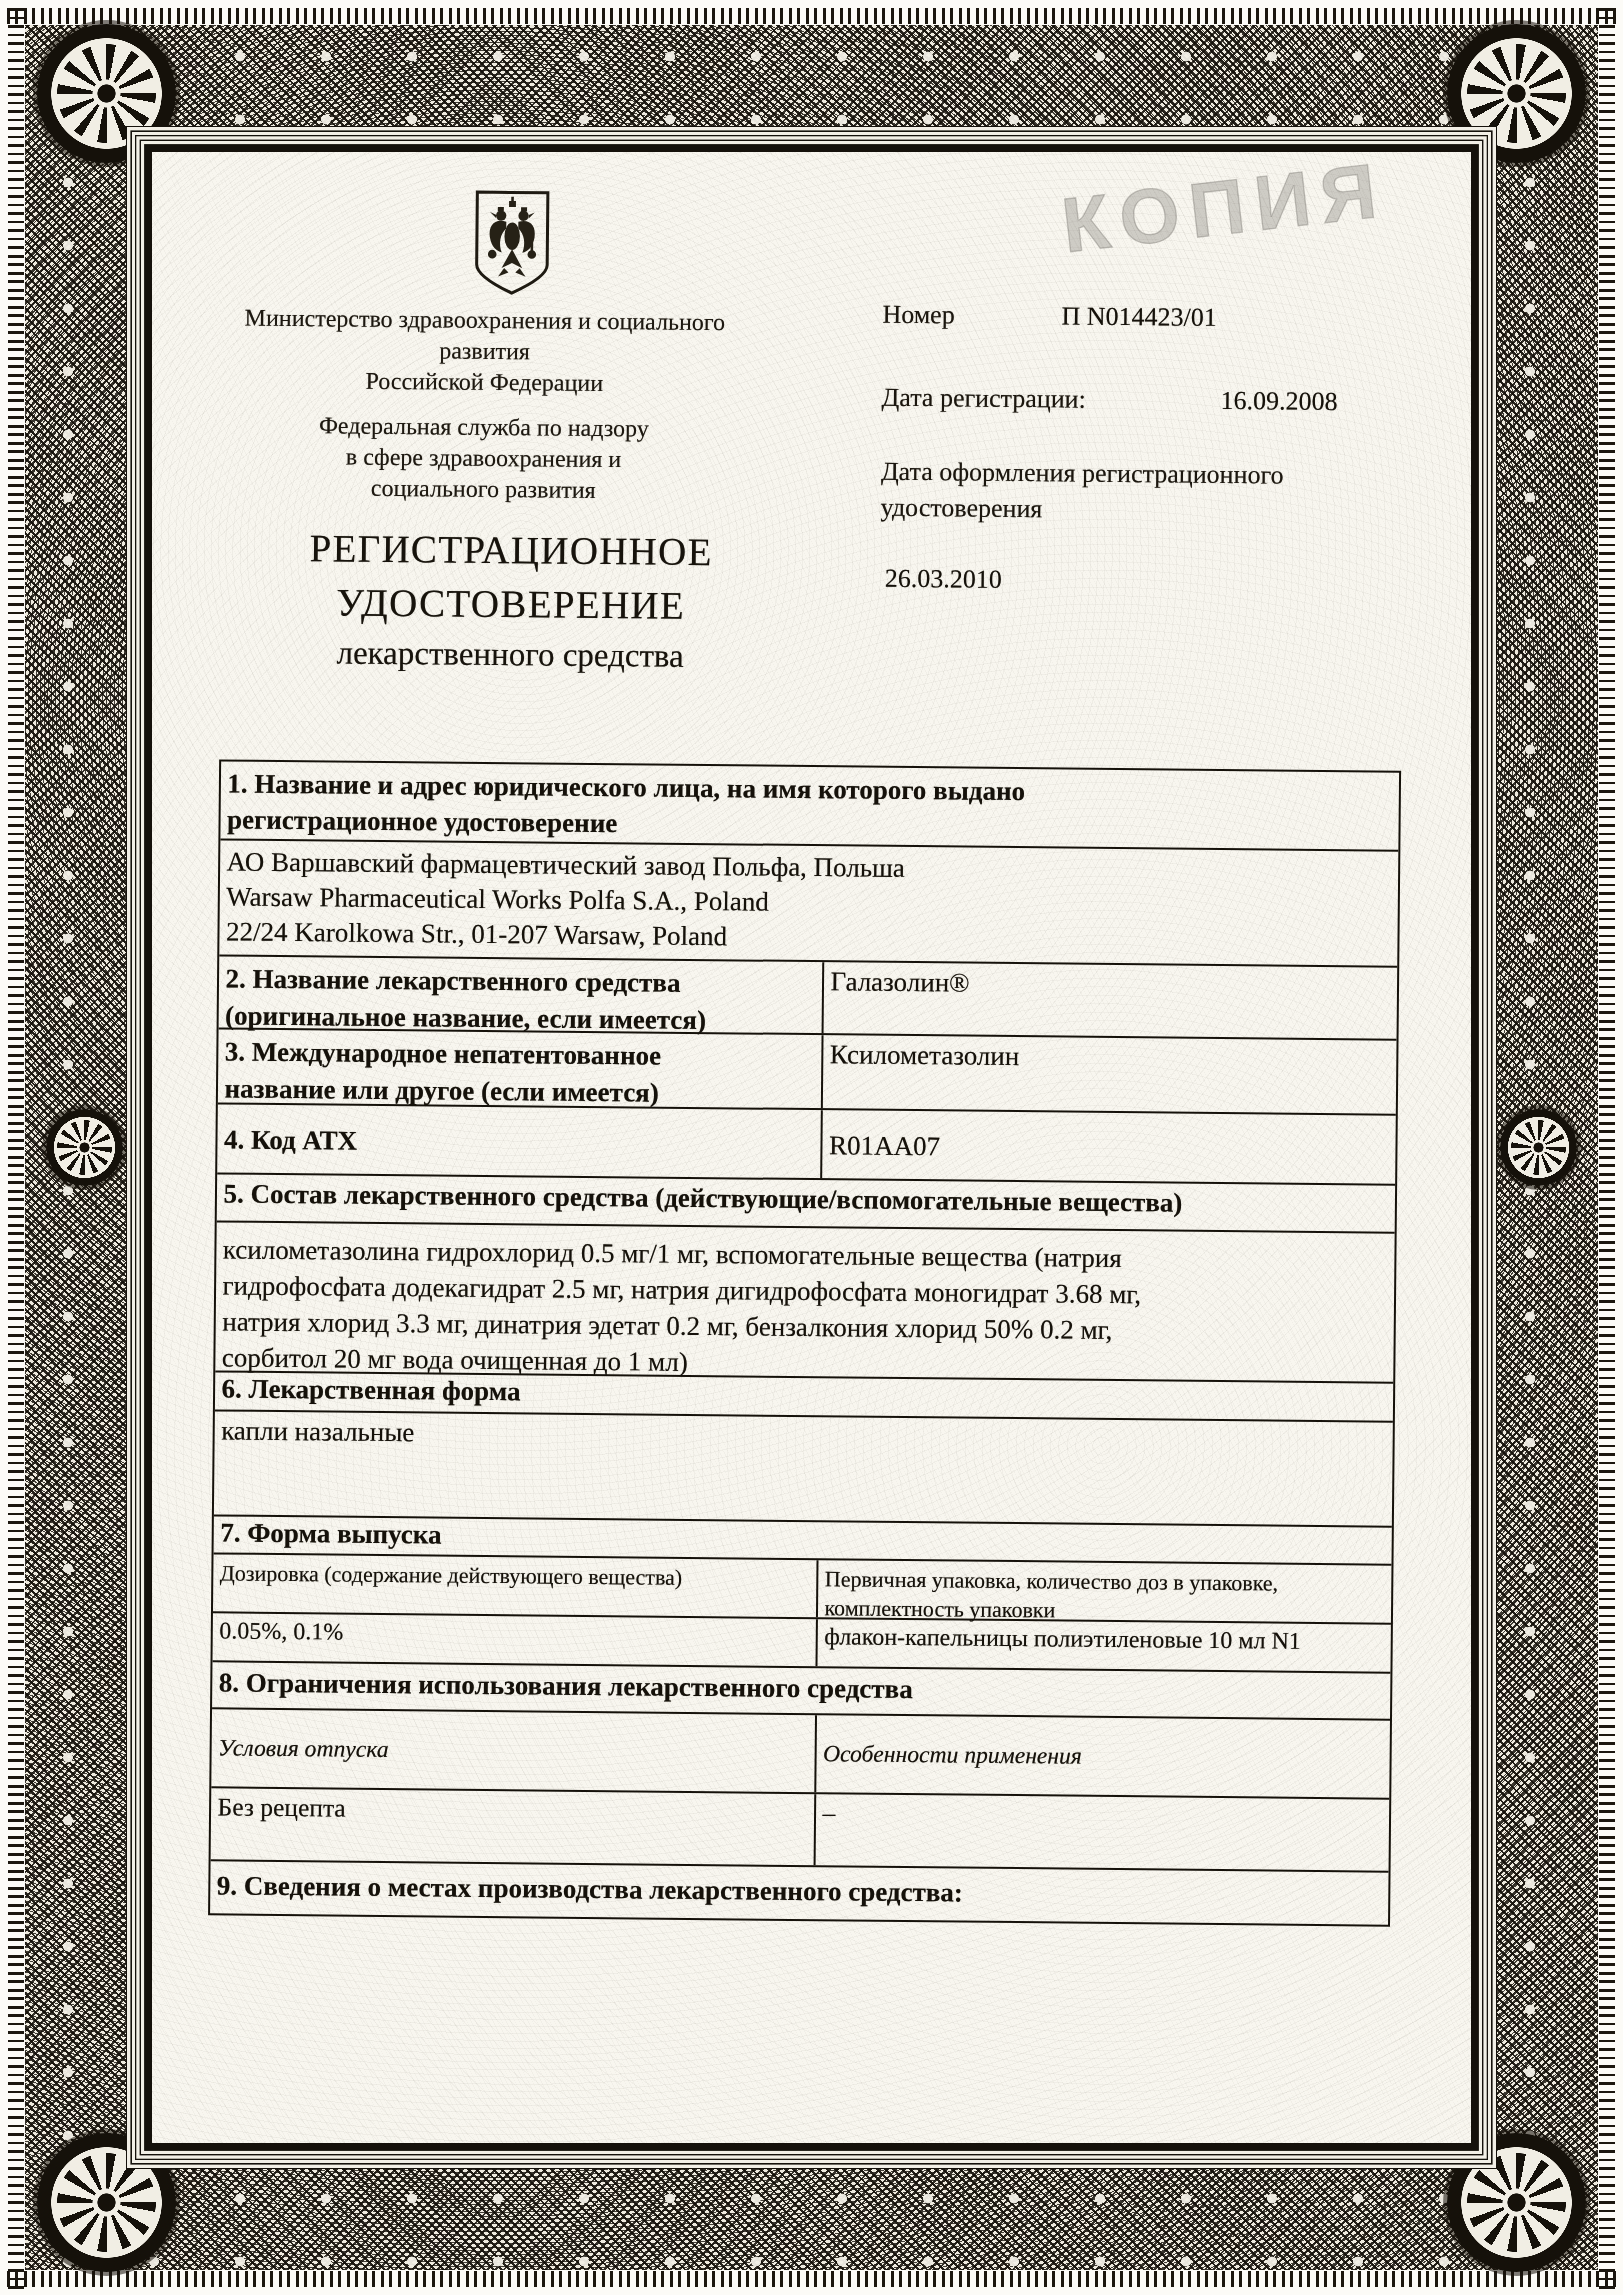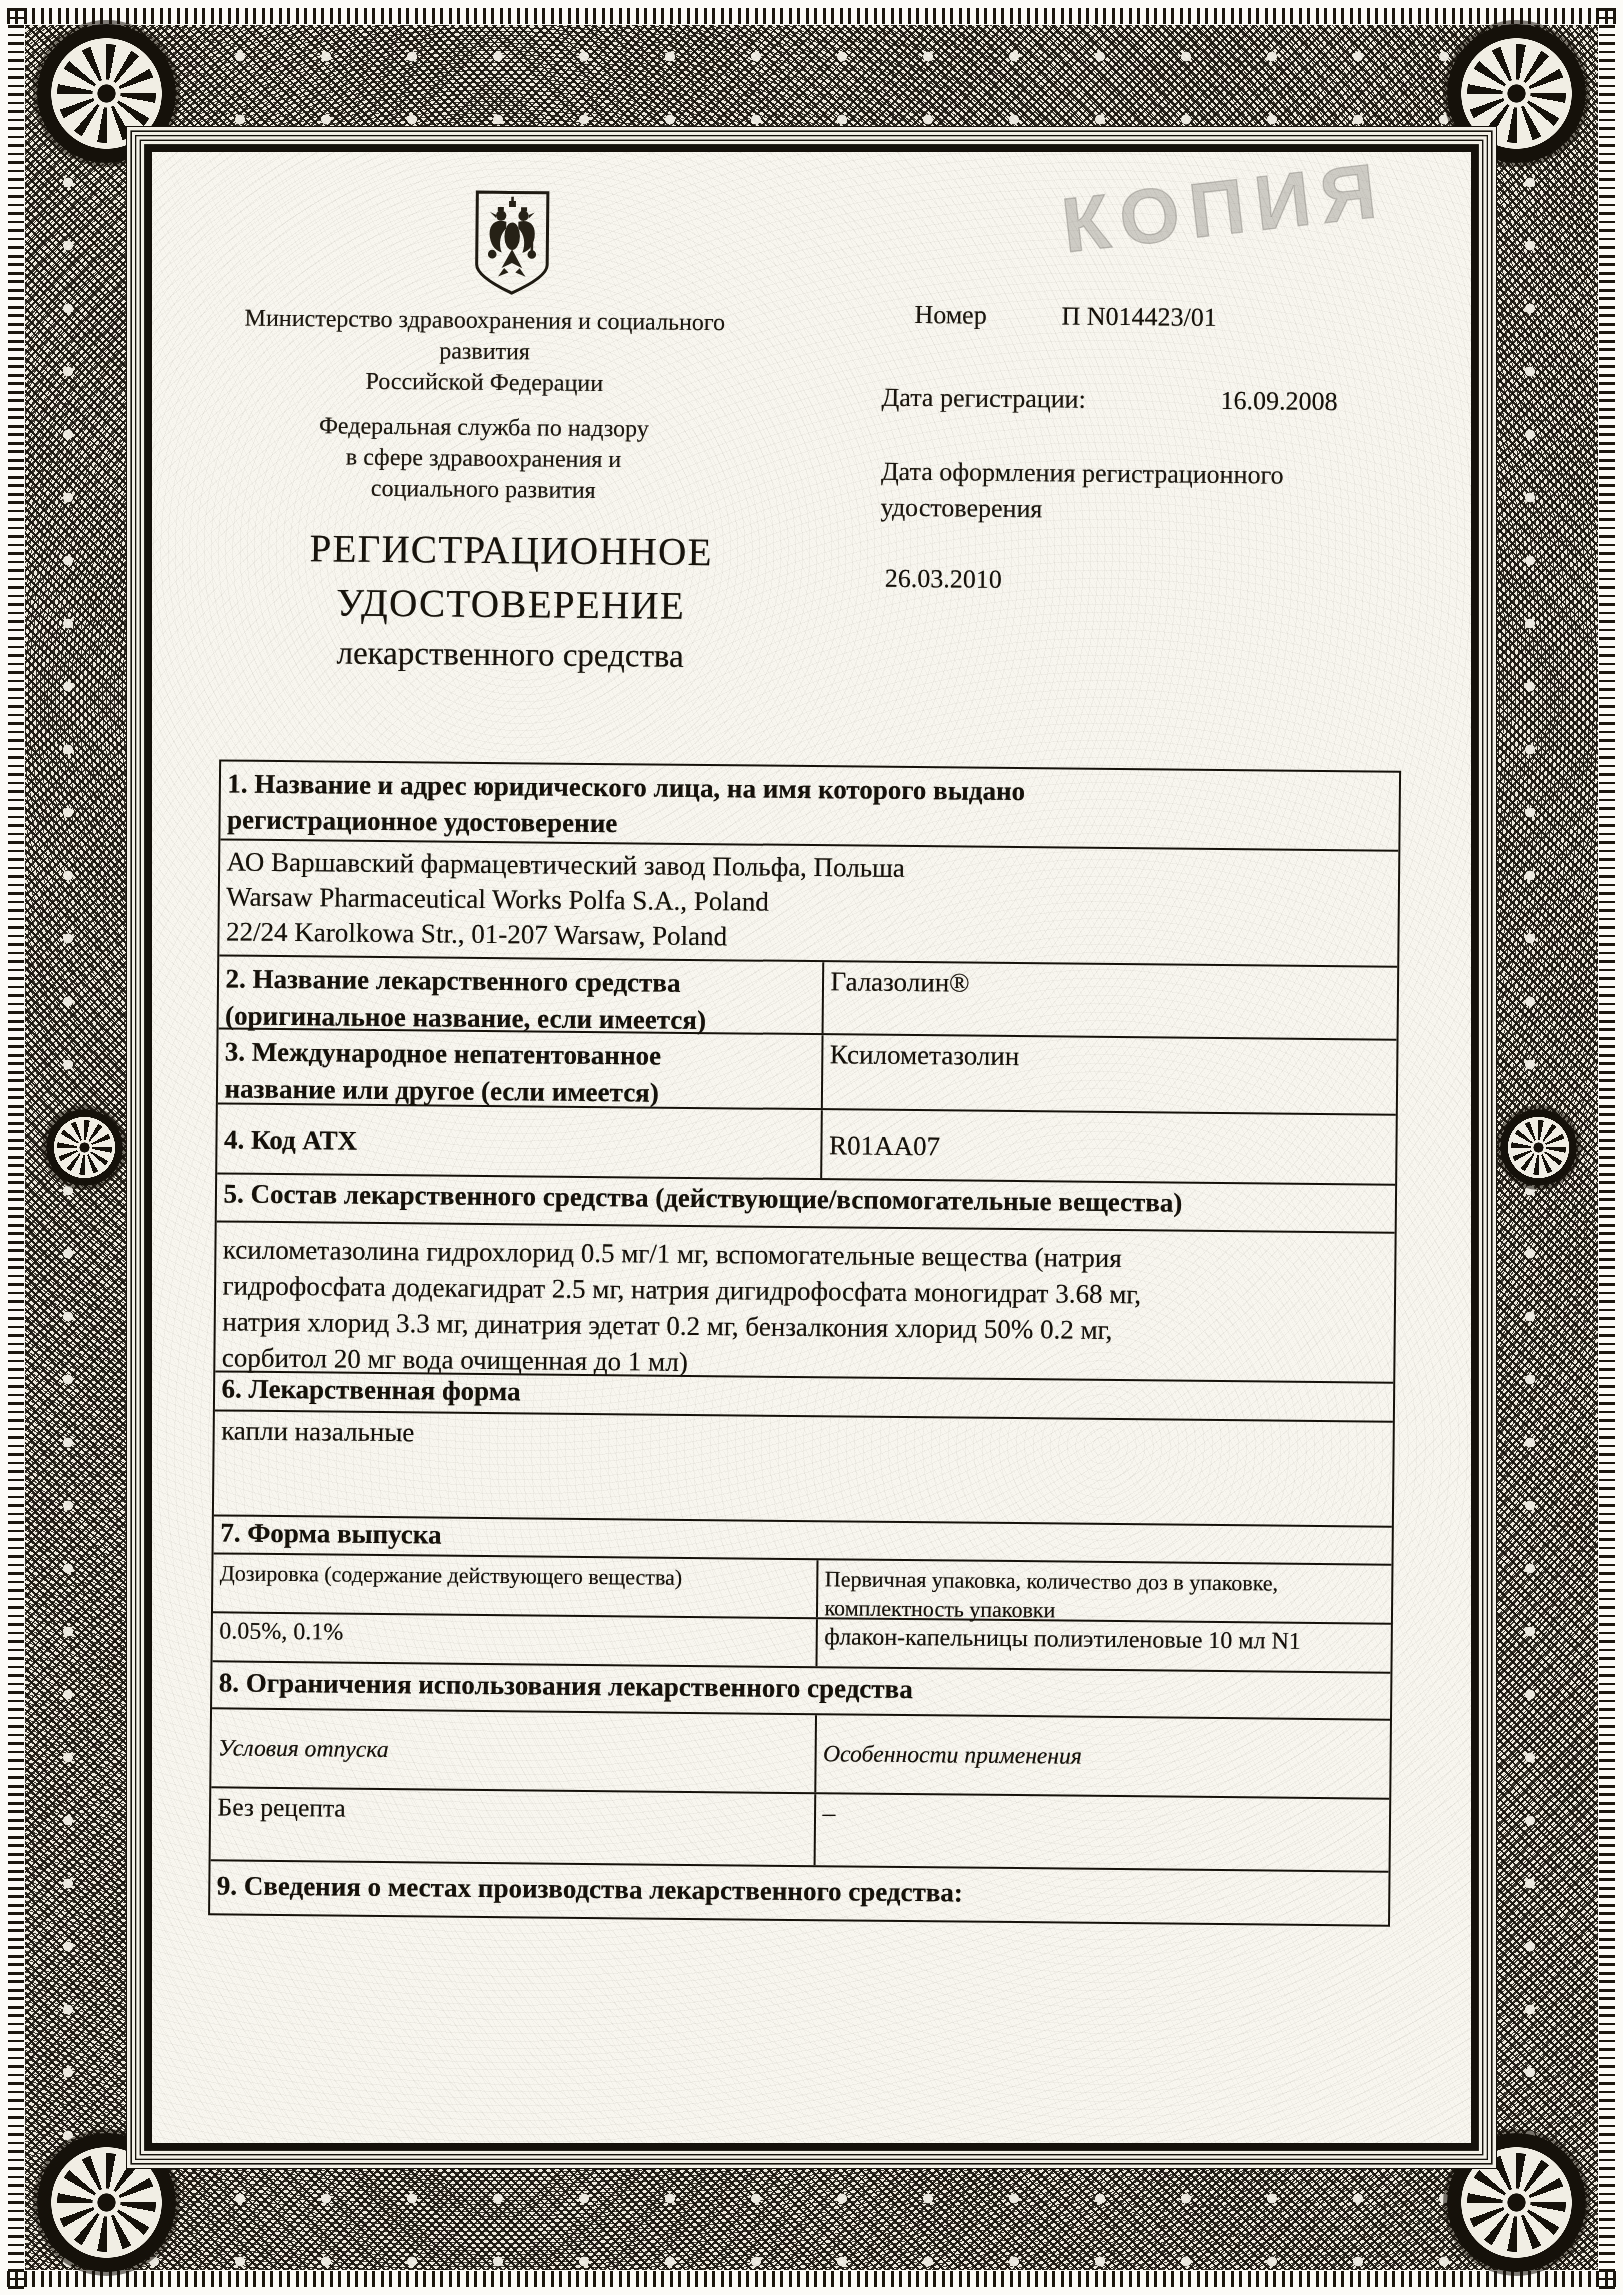--- a/index.html
+++ b/index.html
@@ -149,21 +149,21 @@
         <div>в сфере здравоохранения и</div>
         <div>социального развития</div>
       </div>
 
       <div class="title">
         <div class="t1">РЕГИСТРАЦИОННОЕ</div>
         <div class="t1">УДОСТОВЕРЕНИЕ</div>
         <div class="t3">лекарственного средства</div>
       </div>
 
-      <div class="lab" style="left:732px;top:143px;margin-left:32px;">Номер</div>
+      <div class="lab" style="left:732px;top:143px;">Номер</div>
       <div class="val" style="left:911px;top:143px;">П N014423/01</div>
 
       <div class="lab" style="left:732px;top:226px;">Дата регистрации:</div>
       <div class="val" style="left:1071px;top:226px;">16.09.2008</div>
 
       <div class="lab" style="left:732px;top:300px;">Дата оформления регистрационного</div>
       <div class="lab" style="left:732px;top:336px;">удостоверения</div>
       <div class="val" style="left:737px;top:407px;">26.03.2010</div>
 
       <div class="tbl">

